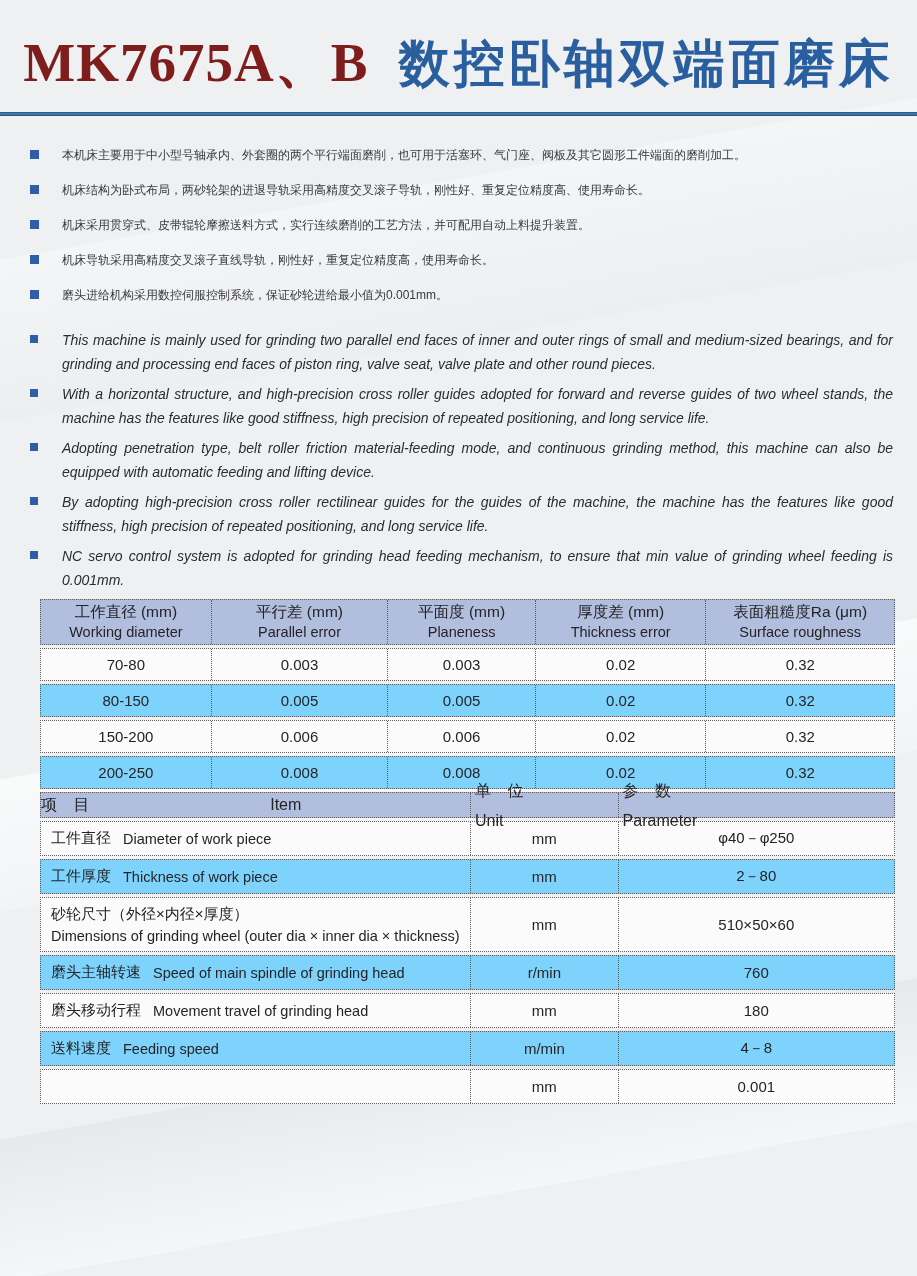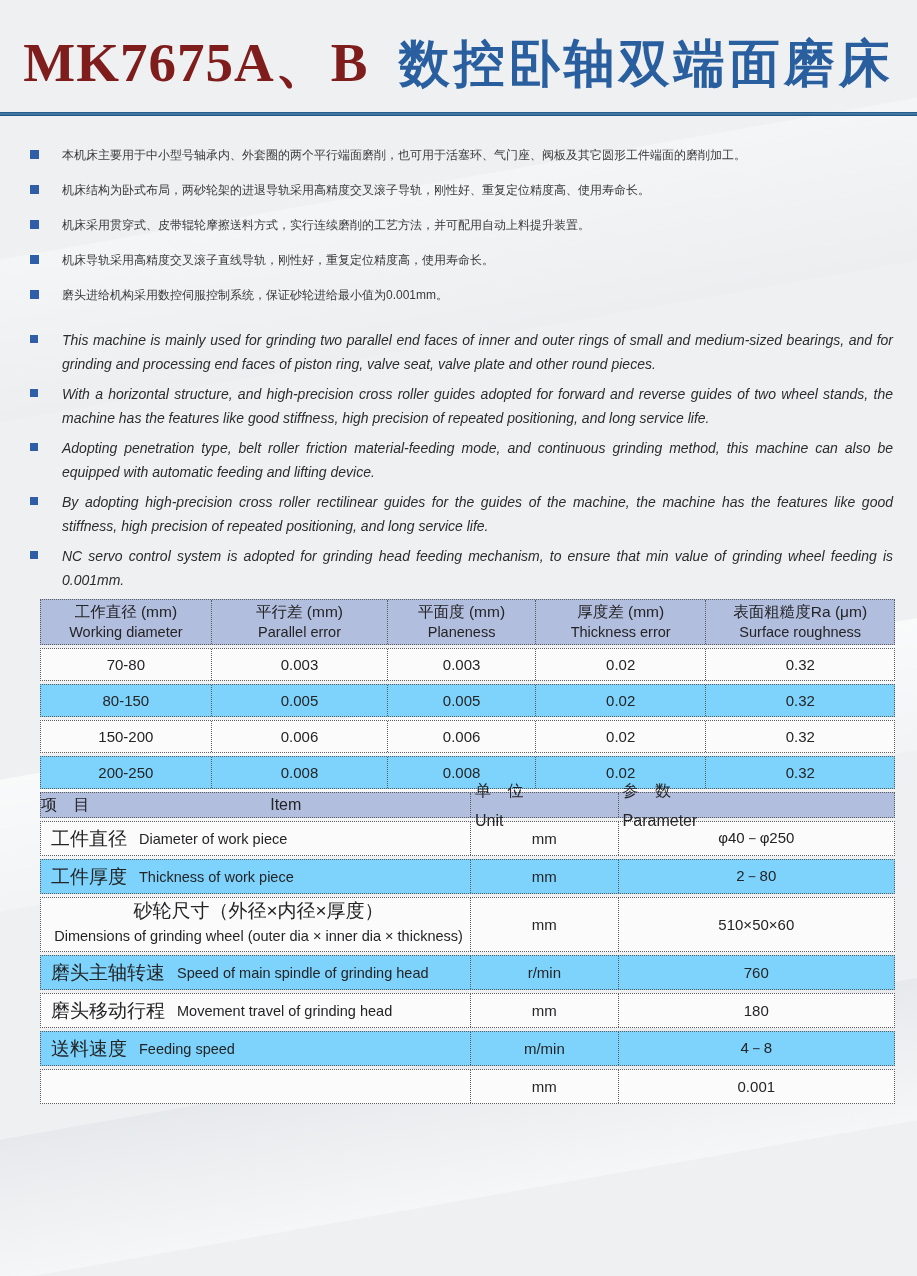--- a/index.html
+++ b/index.html
@@ -75,23 +75,23 @@
   .t1 .drow:not(.head) .dcell { height:31px; }
 
   
   .t2 .c-item { width:50.3%; text-align:left; padding-left:10px; flex-direction:row; justify-content:flex-start; align-items:center; flex-wrap:wrap; }
   .t2 .c-unit { width:17.3%; }
   .t2 .c-val  { flex:1; }
   .t2 .head .dcell { height:24px; font-size:16px; flex-direction:column; justify-content:center; align-items:flex-start; gap:10px; }
   .t2 .head .c-item { justify-content:center; padding-left:0; }
   .t2 .drow:not(.head):not(.tall) .dcell { height:33px; }
   .t2 .tall .dcell { height:53px; }
-  .t2 .item-cn { font-size:19px; margin-right:12px; }
+  .t2 .item-cn { font-size:15px; margin-right:12px; }
   .t2 .item-en { font-size:14.5px; }
-  .t2 .tall .c-item { flex-direction:row; justify-content:center; align-items:flex-start; line-height:22px; }
+  .t2 .tall .c-item { flex-direction:column; justify-content:center; align-items:flex-start; line-height:22px; }
   .t2 .tall .item-cn { margin-right:0; }
   .hdr-spaced { letter-spacing:6px; }
 </style>
 </head>
 <body>
 
 <div class="bg-band band-2"></div>
 <div class="bg-band band-1"></div>
 <div class="bg-band band-3"></div>
 

